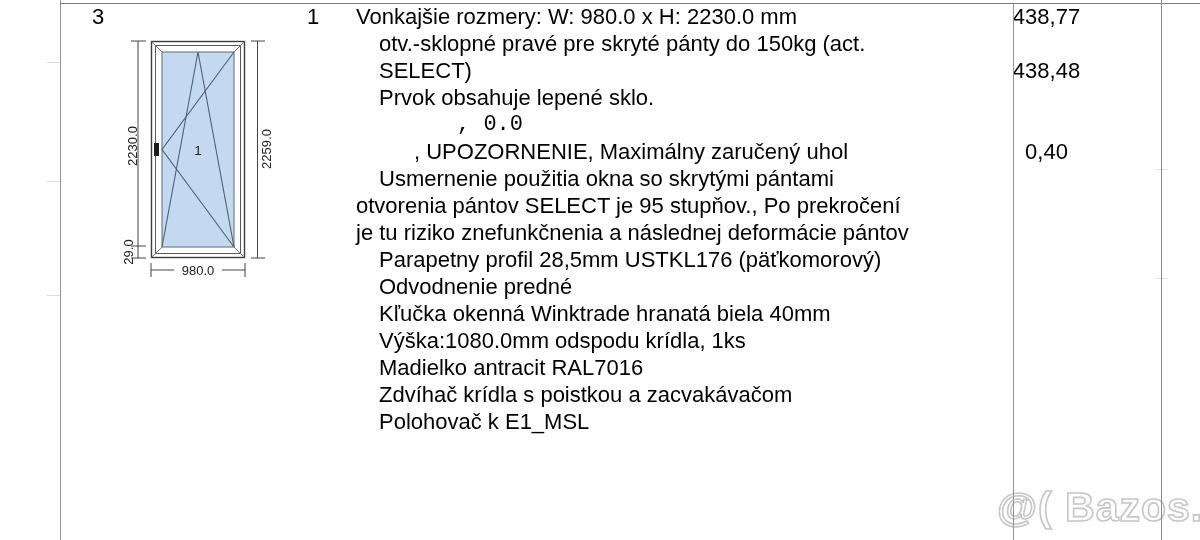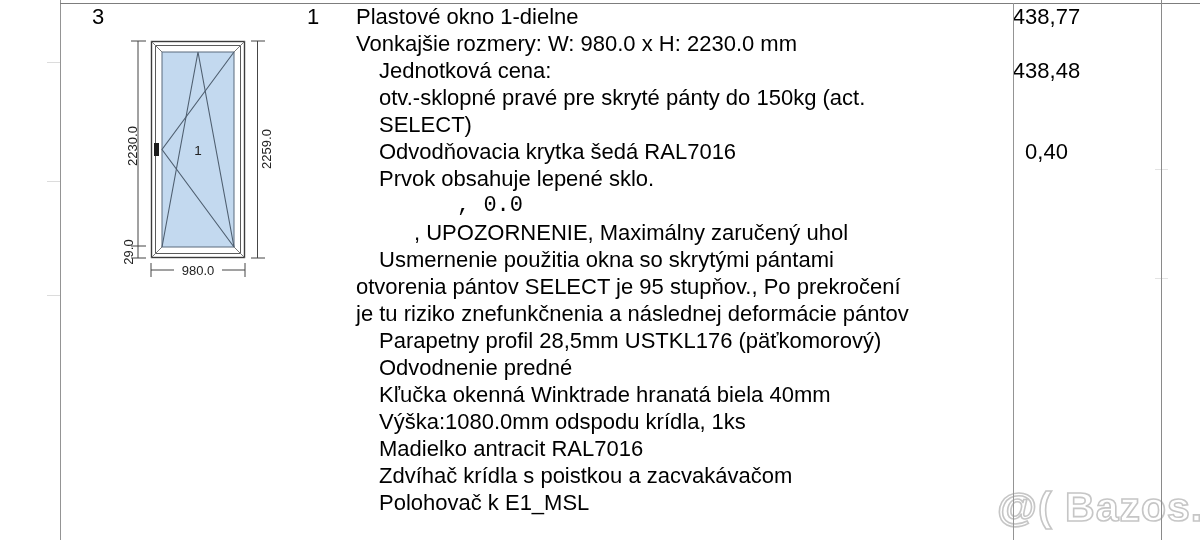--- a/index.html
+++ b/index.html
@@ -60,26 +60,23 @@
 <div class="tick tick-r" style="top:278px"></div>
 
 <div class="cellnum" id="pos-cell">3</div>
 <div class="cellnum" id="qty-cell">1</div>
 
 <div class="price" id="price-row1">438,77</div>
 <div class="price" id="price-row2">438,48</div>
 <div class="price" id="price-row3">0,40</div>
 
 <div id="desc">
-    <div class="desc-line ind0">Plastové okno 1-dielne</div>
     <div class="desc-line ind0">Vonkajšie rozmery: W: 980.0 x H: 2230.0 mm</div>
-    <div class="desc-line ind1">Jednotková cena:</div>
     <div class="desc-line ind1">otv.-sklopné pravé pre skryté pánty do 150kg (act.</div>
     <div class="desc-line ind1">SELECT)</div>
-    <div class="desc-line ind1">Odvodňovacia krytka šedá RAL7016</div>
     <div class="desc-line ind1">Prvok obsahuje lepené sklo.</div>
     <div class="desc-line ind3">, 0.0</div>
     <div class="desc-line ind2">, UPOZORNENIE, Maximálny zaručený uhol</div>
     <div class="desc-line ind1">Usmernenie použitia okna so skrytými pántami</div>
     <div class="desc-line ind0">otvorenia pántov SELECT je 95 stupňov., Po prekročení</div>
     <div class="desc-line ind0">je tu riziko znefunkčnenia a následnej deformácie pántov</div>
     <div class="desc-line ind1">Parapetny profil 28,5mm USTKL176 (päťkomorový)</div>
     <div class="desc-line ind1">Odvodnenie predné</div>
     <div class="desc-line ind1">Kľučka okenná Winktrade hranatá biela 40mm</div>
     <div class="desc-line ind1">Výška:1080.0mm odspodu krídla, 1ks</div>

